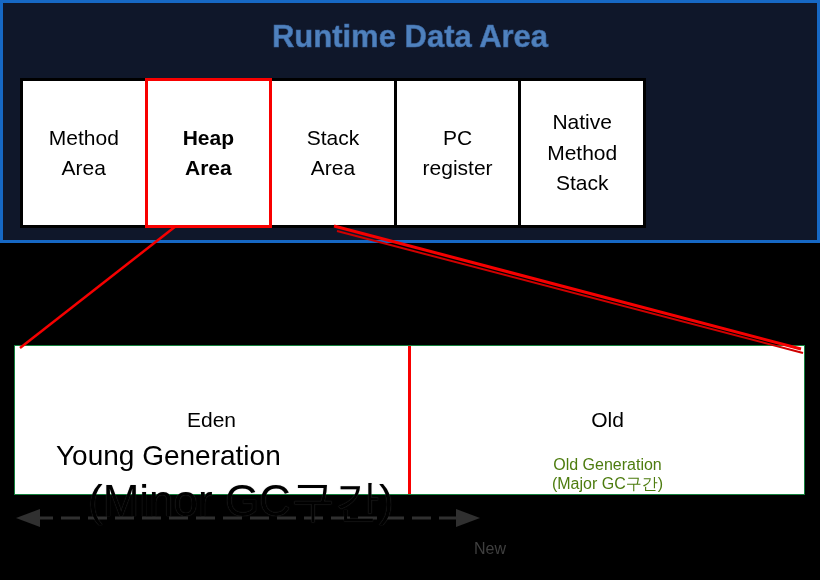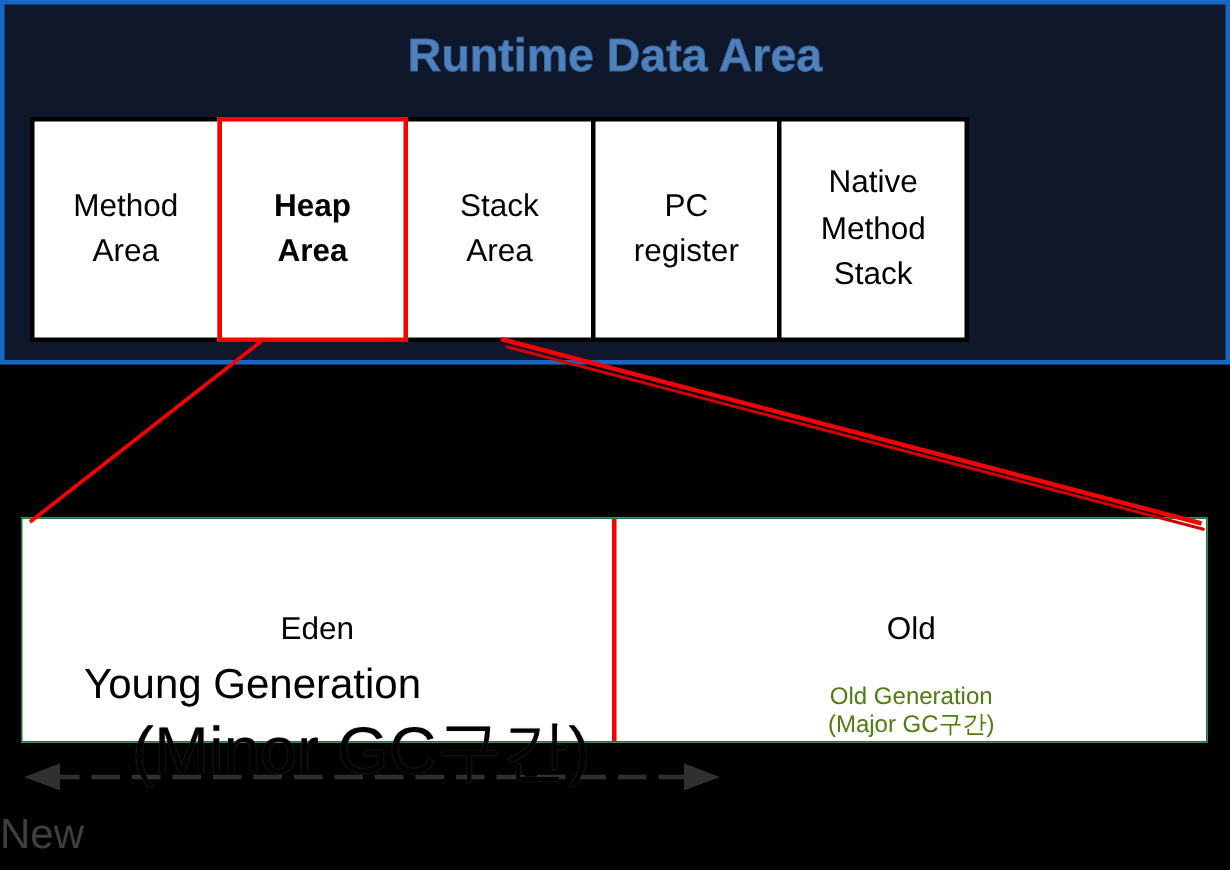--- a/index.html
+++ b/index.html
@@ -106,22 +106,22 @@
     position: absolute; left: 88px; top: 479px;
     font-size: 44px; line-height: 1;
     color: #000000;
     z-index: 6;
     white-space: nowrap;
     text-shadow: 0 0 1px rgba(125,125,125,0.55);
   }
   .new-label {
     position: absolute; left: 0; top: 540px;
     width: 506px;
-    text-align: left;
-    font-size: 28px;
+    text-align: right;
+    font-size: 16px;
     color: #3f3f3f;
     z-index: 6;
   }
 </style>
 </head>
 <body>
 
 <div class="stage">
 
   <div class="runtime-box">

